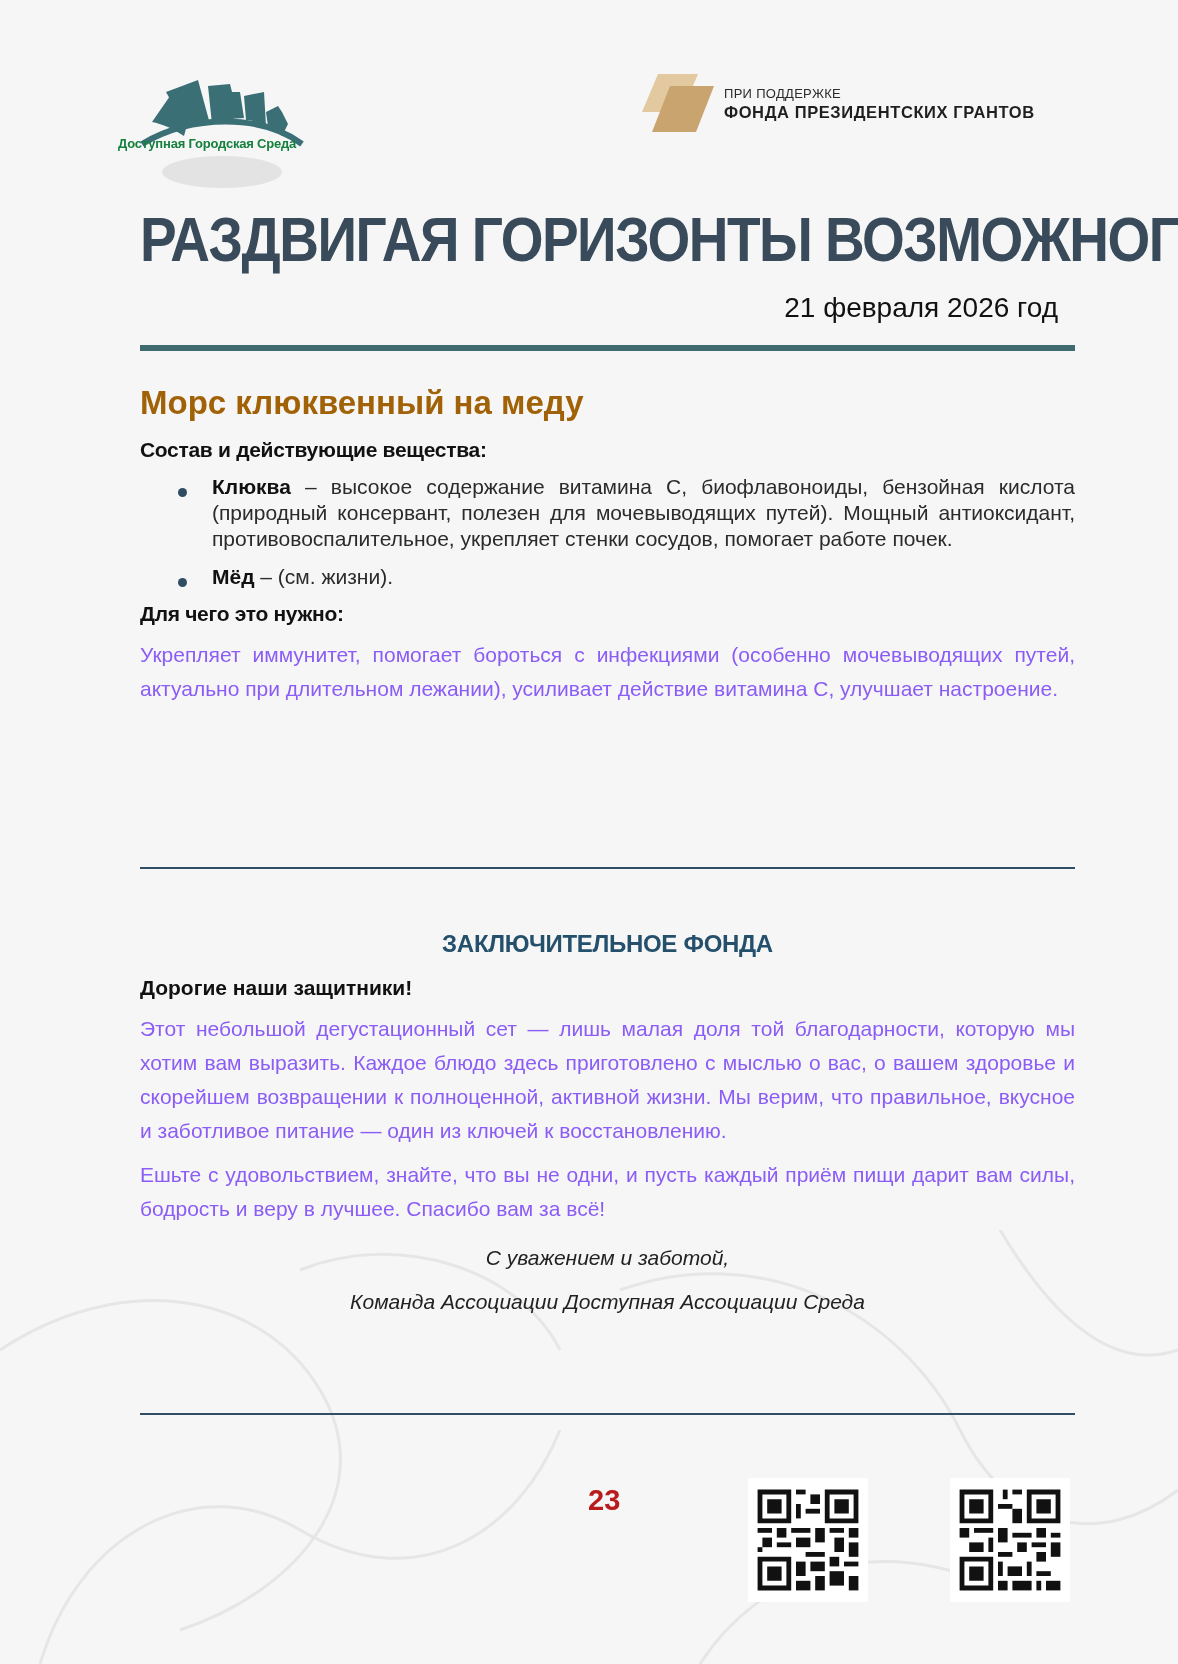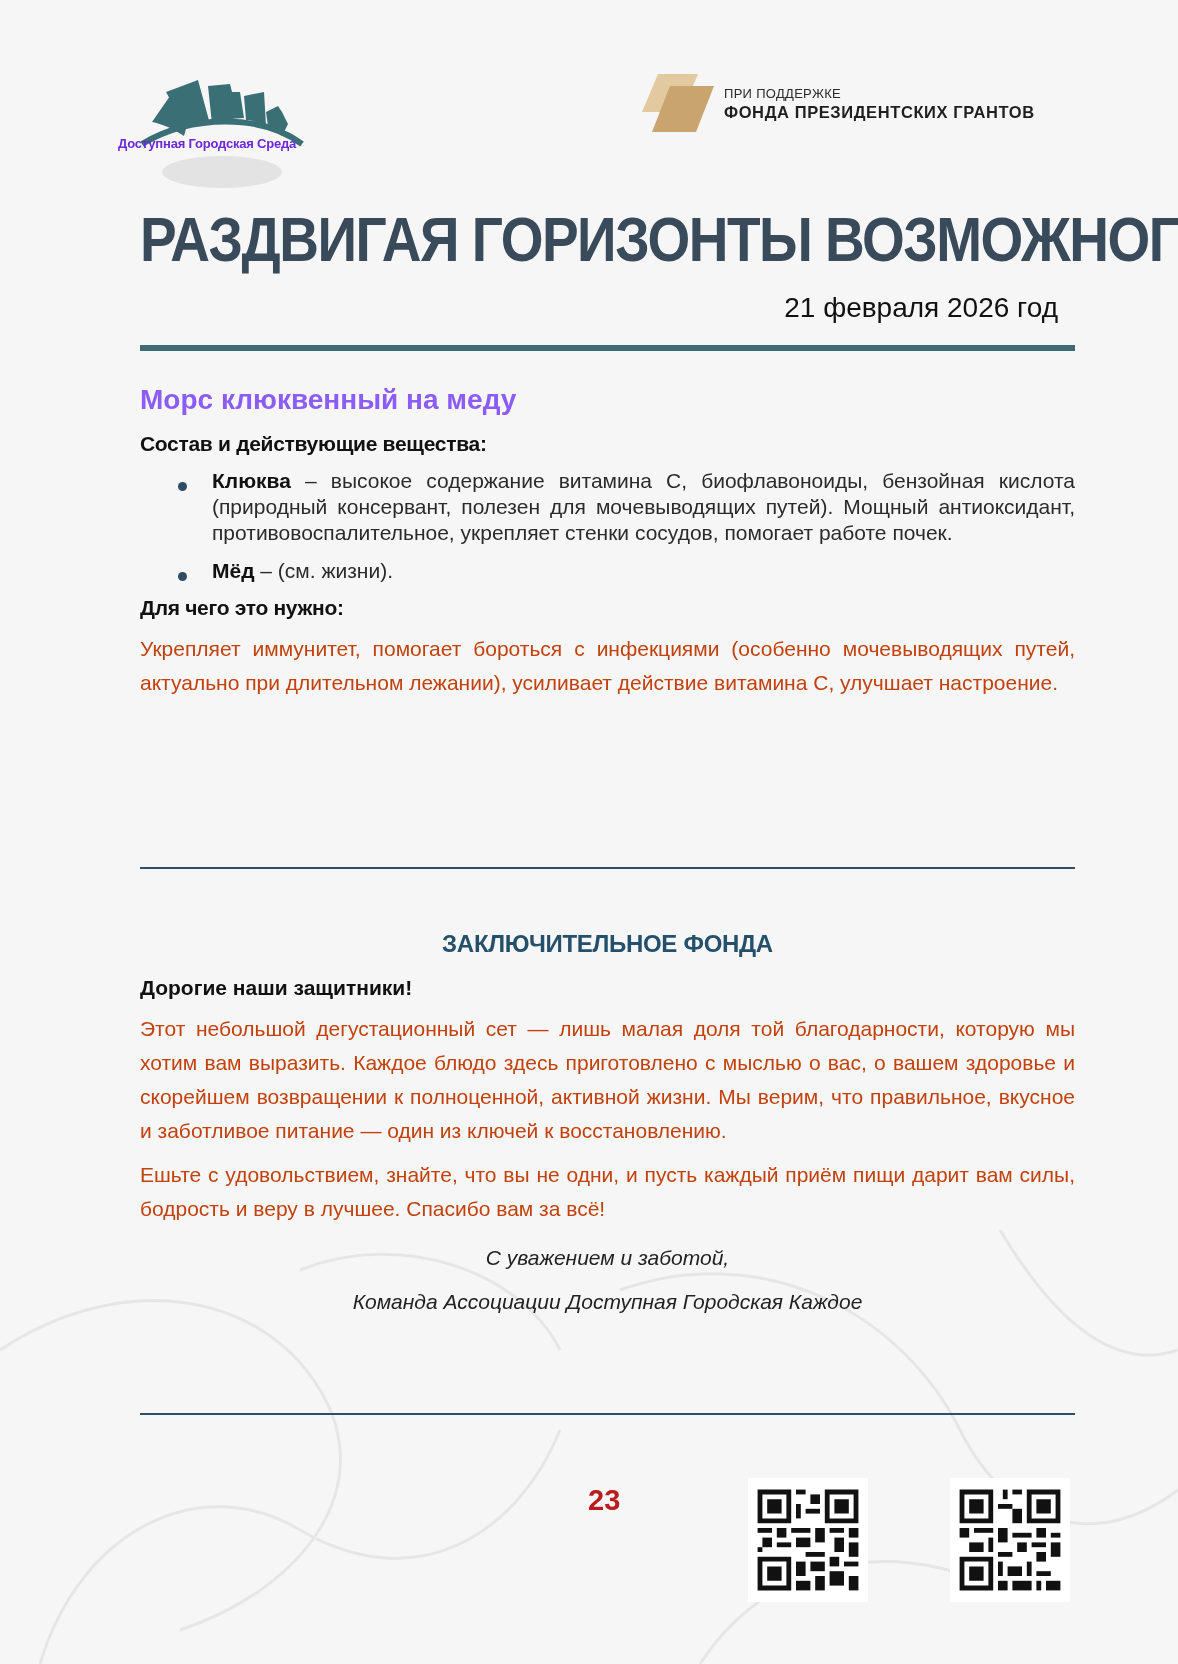--- a/index.html
+++ b/index.html
@@ -8,42 +8,42 @@
     background: #f6f6f6;
     position: relative; overflow: hidden;
     font-family: "Liberation Sans", sans-serif;
     color: #1e1e1e;
   }
   .bg-swirl { position: absolute; left: 0; top: 1230px; width: 1178px; height: 434px; pointer-events: none; }
   .logo-left { position: absolute; left: 112px; top: 62px; width: 220px; height: 140px; }
   .logo-left svg { display: block; }
   .logo-text {
     position: absolute; left: 6px; top: 74px;
-    font-size: 13px; font-weight: bold; color: #6d28d9; white-space: nowrap; letter-spacing: -0.2px;
+    font-size: 13px; font-weight: bold; color: #15803d; white-space: nowrap; letter-spacing: -0.2px;
   }
   .logo-right { position: absolute; left: 640px; top: 72px; width: 440px; height: 70px; }
   .grant-mark { position: absolute; left: 0; top: 0; }
   .grant-small { position: absolute; left: 84px; top: 14px; font-size: 13px; color: #2b2b2b; letter-spacing: 0.3px; }
   .grant-big { position: absolute; left: 84px; top: 31px; font-size: 16.5px; font-weight: bold; color: #1f1f1f; letter-spacing: 0.6px; }
   .main-title {
     position: absolute; left: 140px; top: 202px; width: 940px;
     font-size: 55px; font-weight: bold; color: #394b5a;
     letter-spacing: -1.5px; transform: scaleY(1.15); transform-origin: left top;
     white-space: nowrap;
   }
   .date { position: absolute; right: 120px; top: 292px; font-size: 28px; color: #111; }
   .rule-thick { position: absolute; left: 140px; top: 345px; width: 935px; height: 6px; background: #3f6a70; }
   .content { position: absolute; left: 140px; top: 384px; width: 935px; }
-  .dish-title { font-size: 28px; margin: 0 0 16px 0; color: #8b5cf6; }
+  .dish-title { font-size: 33px; margin: 0 0 16px 0; color: #a16207; }
   .sub-h { font-size: 21px; font-weight: bold; margin: 0 0 12px 0; color: #111; letter-spacing: -0.3px;}
   ul.ingredients { list-style: none; margin: 0 0 12px 0; padding: 0; }
   ul.ingredients li { position: relative; padding-left: 72px; font-size: 21px; line-height: 26px; text-align: justify; margin-bottom: 12px; color: #2b2b2b; }
   ul.ingredients li .dot { position: absolute; left: 38px; top: 14px; width: 9px; height: 9px; border-radius: 50%; background: #2e4d63; }
   ul.ingredients li b { color: #111; }
-  p.body { font-size: 21px; line-height: 34px; text-align: justify; margin: 0 0 10px 0; color: #c2410c; }
+  p.body { font-size: 21px; line-height: 34px; text-align: justify; margin: 0 0 10px 0; color: #8b5cf6; }
   .rule-thin { position: absolute; left: 140px; width: 935px; height: 2px; background: #2e4f66; }
   .conclusion { position: absolute; left: 140px; top: 930px; width: 935px; }
   .concl-title { text-align: center; font-size: 24px; font-weight: bold; color: #24506c; margin: 0 0 18px 0; letter-spacing: -0.3px; }
   .greet { font-size: 21px; font-weight: bold; margin: 0 0 12px 0; color: #111; }
   .sign { text-align: center; font-style: italic; font-size: 21px; line-height: 44px; color: #222; }
   .page-num { position: absolute; left: 588px; top: 1484px; font-size: 29px; font-weight: bold; color: #b91c1c; }
   .qr { position: absolute; top: 1478px; width: 120px; height: 124px; background: #fff; }
   .qr svg { display: block; }
 </style>
 </head>
@@ -106,21 +106,21 @@
 </div>
 
 <div class="rule-thin" style="top:867px;"></div>
 
 <div class="conclusion">
   <div class="concl-title">ЗАКЛЮЧИТЕЛЬНОЕ ФОНДА</div>
   <div class="greet">Дорогие наши защитники!</div>
   <p class="body">Этот небольшой дегустационный сет — лишь малая доля той благодарности, которую мы хотим вам выразить. Каждое блюдо здесь приготовлено с мыслью о вас, о вашем здоровье и скорейшем возвращении к полноценной, активной жизни. Мы верим, что правильное, вкусное и заботливое питание — один из ключей к восстановлению.</p>
   <p class="body">Ешьте с удовольствием, знайте, что вы не одни, и пусть каждый приём пищи дарит вам силы, бодрость и веру в лучшее. Спасибо вам за всё!</p>
   <div class="sign">С уважением и заботой,</div>
-  <div class="sign">Команда Ассоциации Доступная Городская Каждое</div>
+  <div class="sign">Команда Ассоциации Доступная Ассоциации Среда</div>
 </div>
 
 <div class="rule-thin" style="top:1413px;"></div>
 
 <div class="page-num">23</div>
 
 <div class="qr" style="left:748px;">
   <svg width="120" height="124" viewBox="0 0 25 25">
     <rect width="25" height="25" fill="#fff"></rect>
     <g fill="#111">

